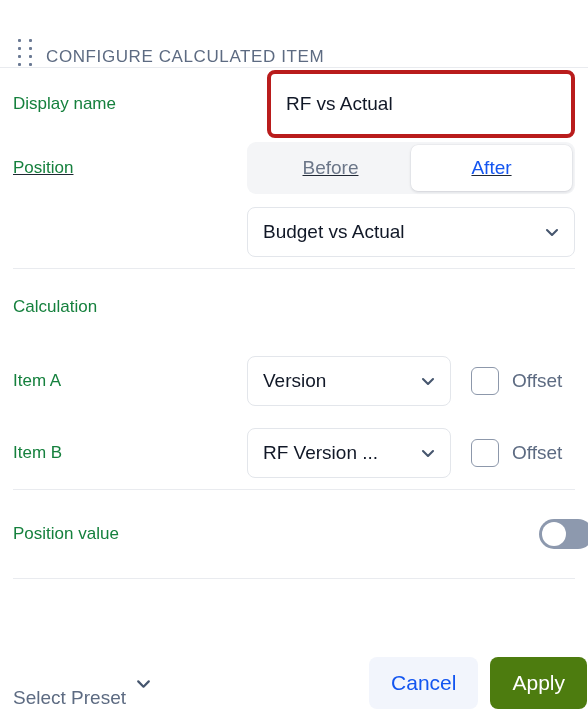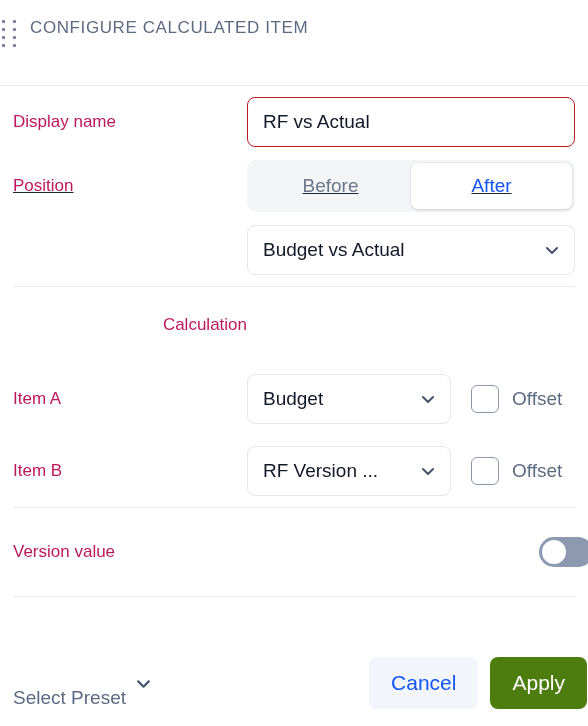--- a/index.html
+++ b/index.html
@@ -23,25 +23,24 @@
     box-sizing: border-box;
     display: flex;
     flex-direction: column;
   }
 
   
   .header {
     height: 68px;
     min-height: 68px;
     display: flex;
-    align-items: flex-start;
-    padding-left: 0;
+    align-items: flex-end;
+    padding-left: 16px;
     border-bottom: 1px solid #e9ebef;
     box-sizing: border-box;
-    margin-top: 18px;
   }
   .drag-handle {
     width: 18px;
     height: 30px;
     display: grid;
     grid-template-columns: repeat(2, 1fr);
     grid-template-rows: repeat(4, 1fr);
     gap: 2px 4px;
     align-content: center;
     justify-items: center;
@@ -76,54 +75,55 @@
   .row {
     display: flex;
     align-items: center;
     padding: 0 13px;
     box-sizing: border-box;
     min-height: 48px;
   }
   .row.r-display   { height: 72px; }
   .row.r-position  { height: 56px; text-decoration: underline; }
   .row.r-scenario  { height: 72px; }
-  .row.r-calc      { height: 76px; text-align: right; }
+  .row.r-calc      { height: 76px; }
   .row.r-itema     { height: 72px; }
   .row.r-itemb     { height: 72px; }
   .row.r-cumulate  { height: 88px; }
 
   .row-label {
     font-size: 17px;
-    color: #be185d;
+    color: #15803d;
     flex: none;
     width: 234px;
     white-space: nowrap;
   }
   .row-label.indent-none { width: 234px; }
 
   .control-area {
     flex: 1;
     display: flex;
     align-items: center;
     min-width: 0;
   }
 
   
   .text-input {
     box-sizing: border-box;
     width: 329px;
-    height: 50px;
-    border: 1px solid #b91c1c;
+    height: 68px;
+    border: 4px solid #b91c1c;
     border-radius: 8px;
     background: #ffffff;
     font-family: "Liberation Sans", sans-serif;
     font-size: 19px;
     color: #111827;
     padding: 0 15px;
     outline: none;
+    margin-left: 20px;
   }
   .text-input::placeholder { color: #9aa4b5; }
 
   
   .segmented {
     width: 329px;
     height: 52px;
     background: #f4f5f7;
     border-radius: 9px;
     display: flex;
@@ -335,21 +335,21 @@
     <div class="divider"></div>
 
     <div class="row r-calc">
       <div class="row-label">Calculation</div>
     </div>
 
     <div class="row r-itema">
       <div class="row-label">Item A</div>
       <div class="control-area">
         <div class="select narrow">
-          <span class="select-value">Budget</span>
+          <span class="select-value">Version</span>
           <svg class="chev" viewBox="0 0 18 18">
               <path d="M4 7 L9 12 L14 7"></path>
             </svg>
         </div>
         <div class="offset-wrap">
           <div class="checkbox"></div>
           <span class="offset-label">Offset</span>
         </div>
       </div>
     </div>
@@ -366,21 +366,21 @@
         <div class="offset-wrap">
           <div class="checkbox"></div>
           <span class="offset-label">Offset</span>
         </div>
       </div>
     </div>
 
     <div class="divider"></div>
 
     <div class="row r-cumulate">
-      <div class="row-label">Version value</div>
+      <div class="row-label">Position value</div>
       <div class="control-area">
         <div class="toggle">
           <div class="knob"></div>
         </div>
       </div>
     </div>
 
     <div class="divider"></div>
 
   </div>

